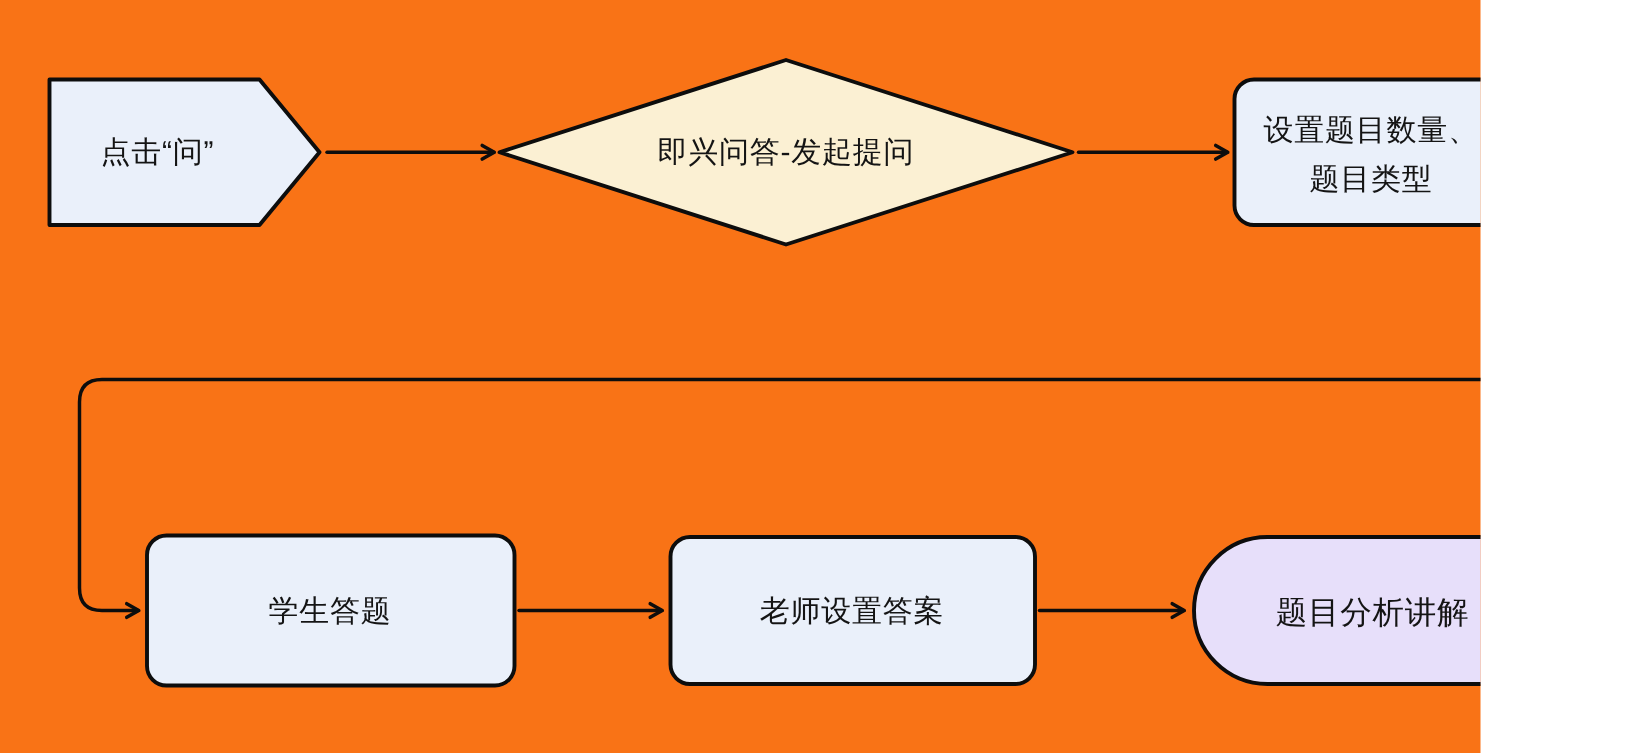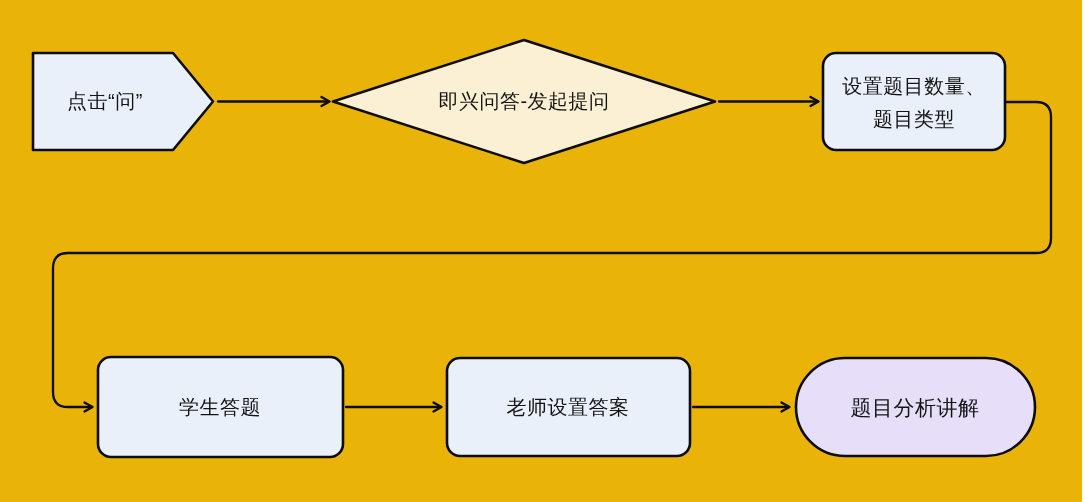--- a/index.html
+++ b/index.html
@@ -2,23 +2,23 @@
 <html><head>
 <meta charset="utf-8">
 <style>
   html, body {
     margin: 0;
     padding: 0;
     background: #ffffff;
   }
   .stage {
     position: relative;
-    width: 1082px;
+    width: 987px;
     height: 502px;
-    background: #eab308;
+    background: #f97316;
     overflow: hidden;
   }
   svg { display: block; }
   svg text {
     font-family: "Liberation Sans", sans-serif;
     fill: #141414;
     letter-spacing: 0.5px;
     user-select: none;
   }
   .shape {

